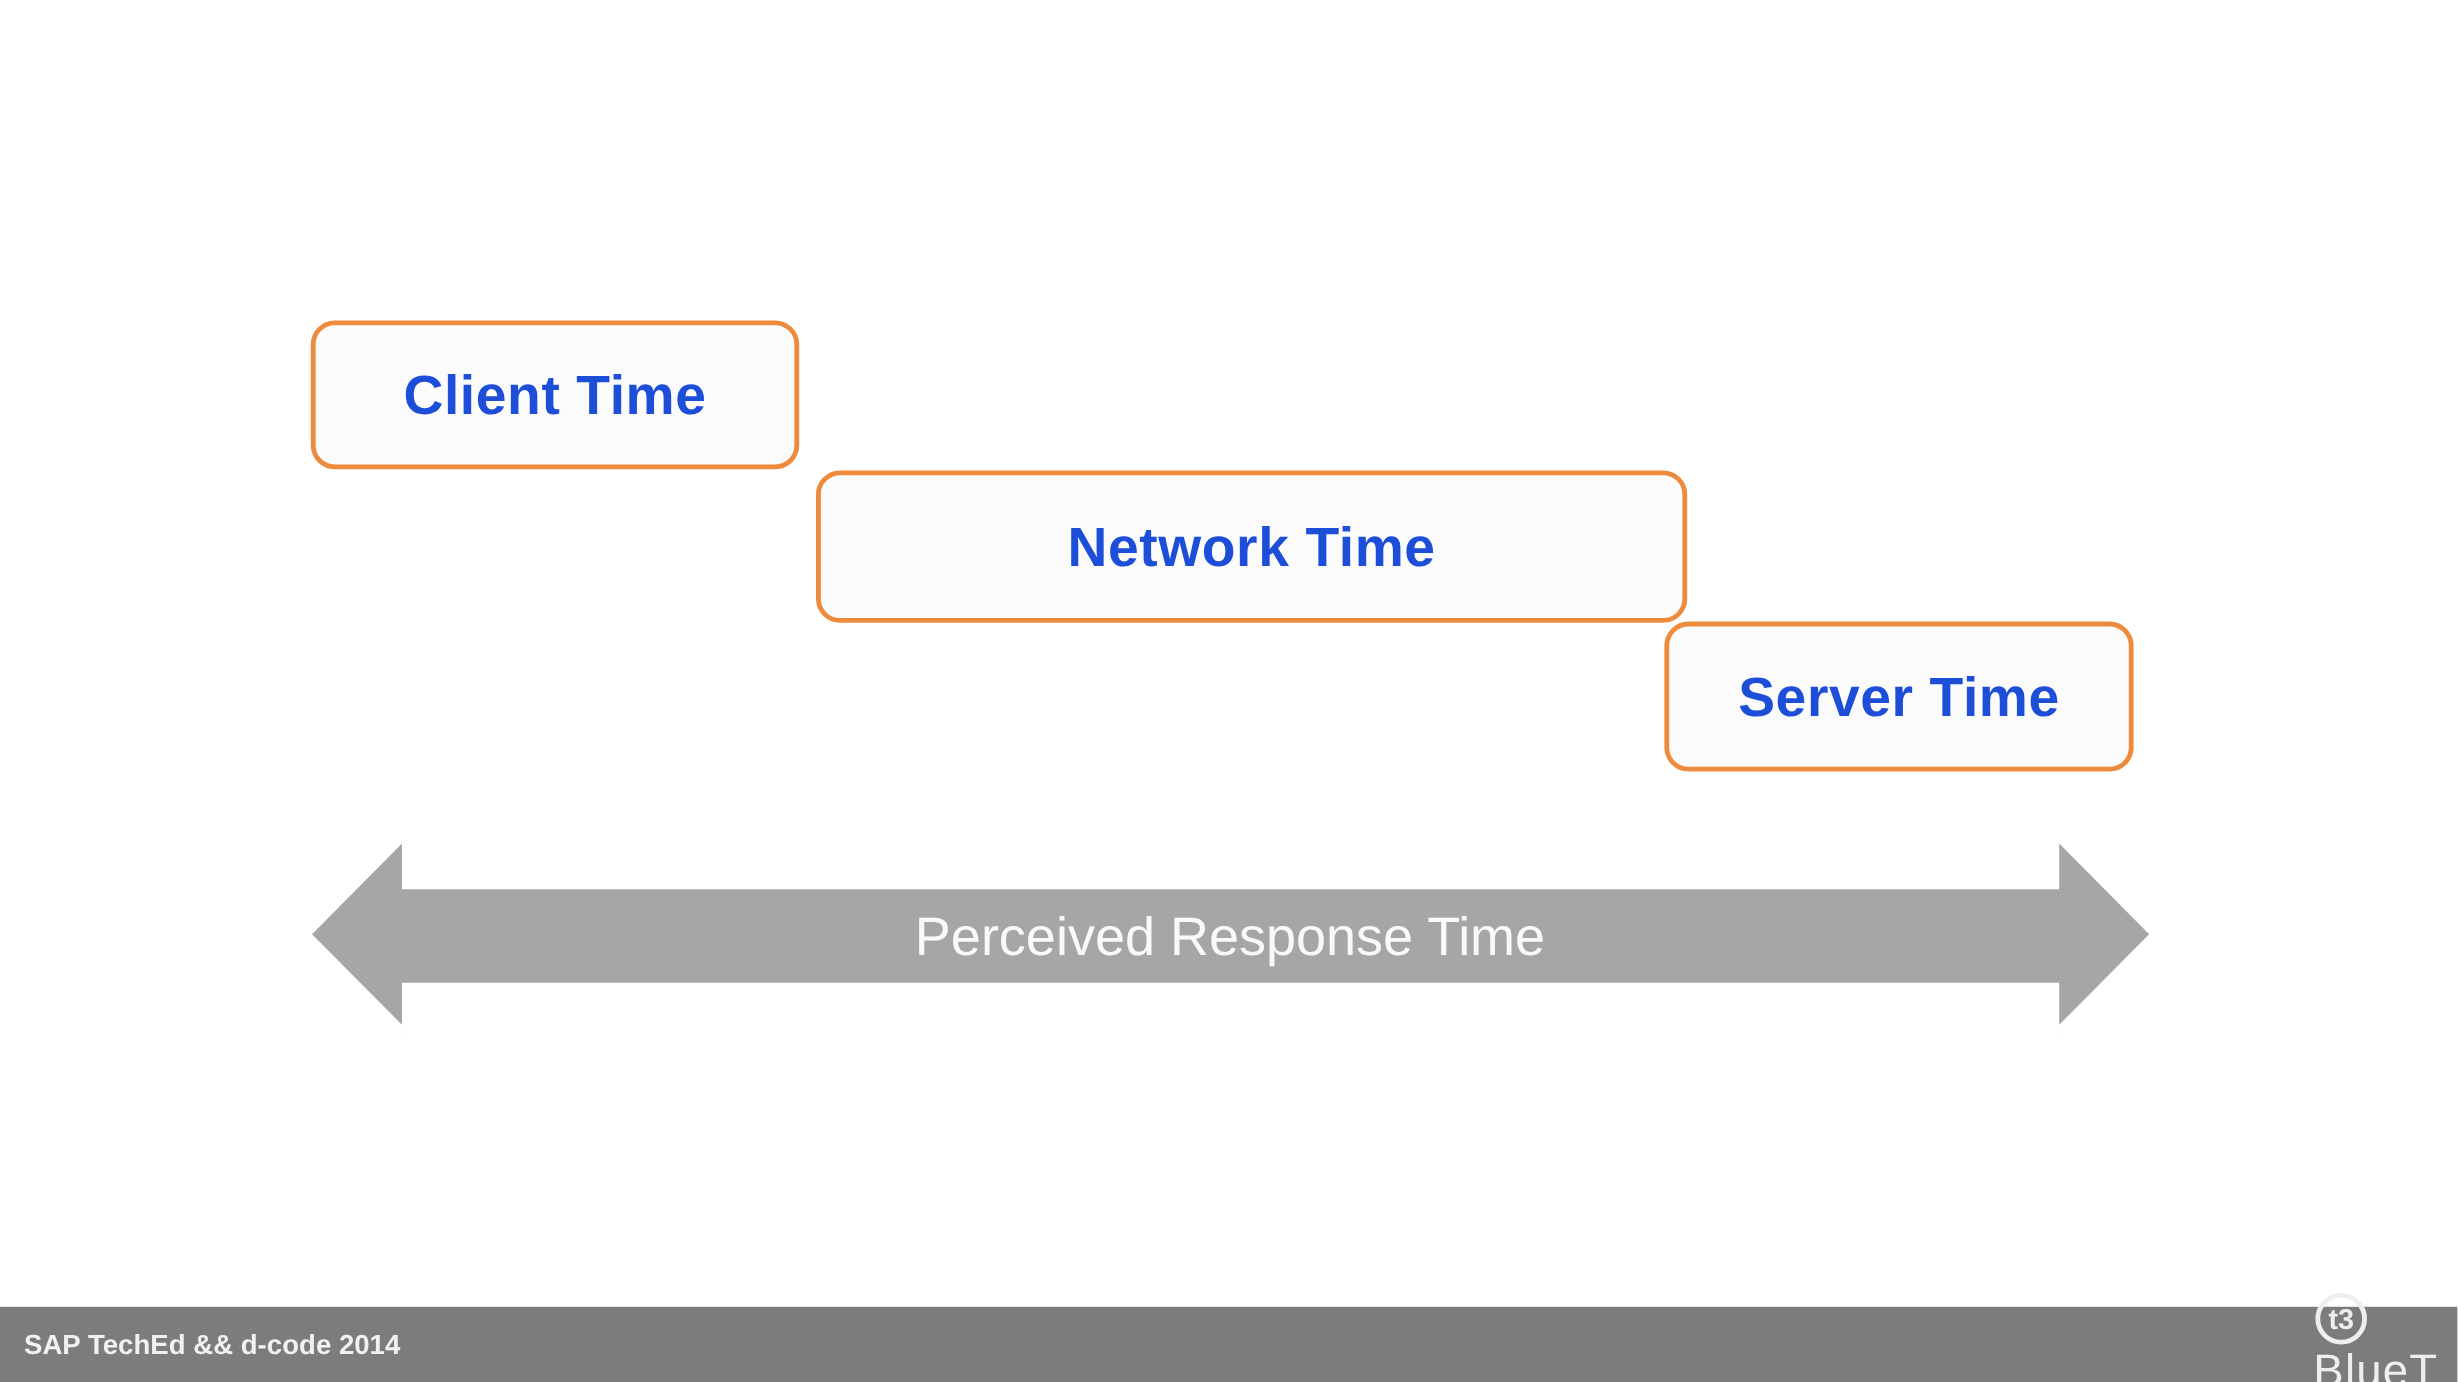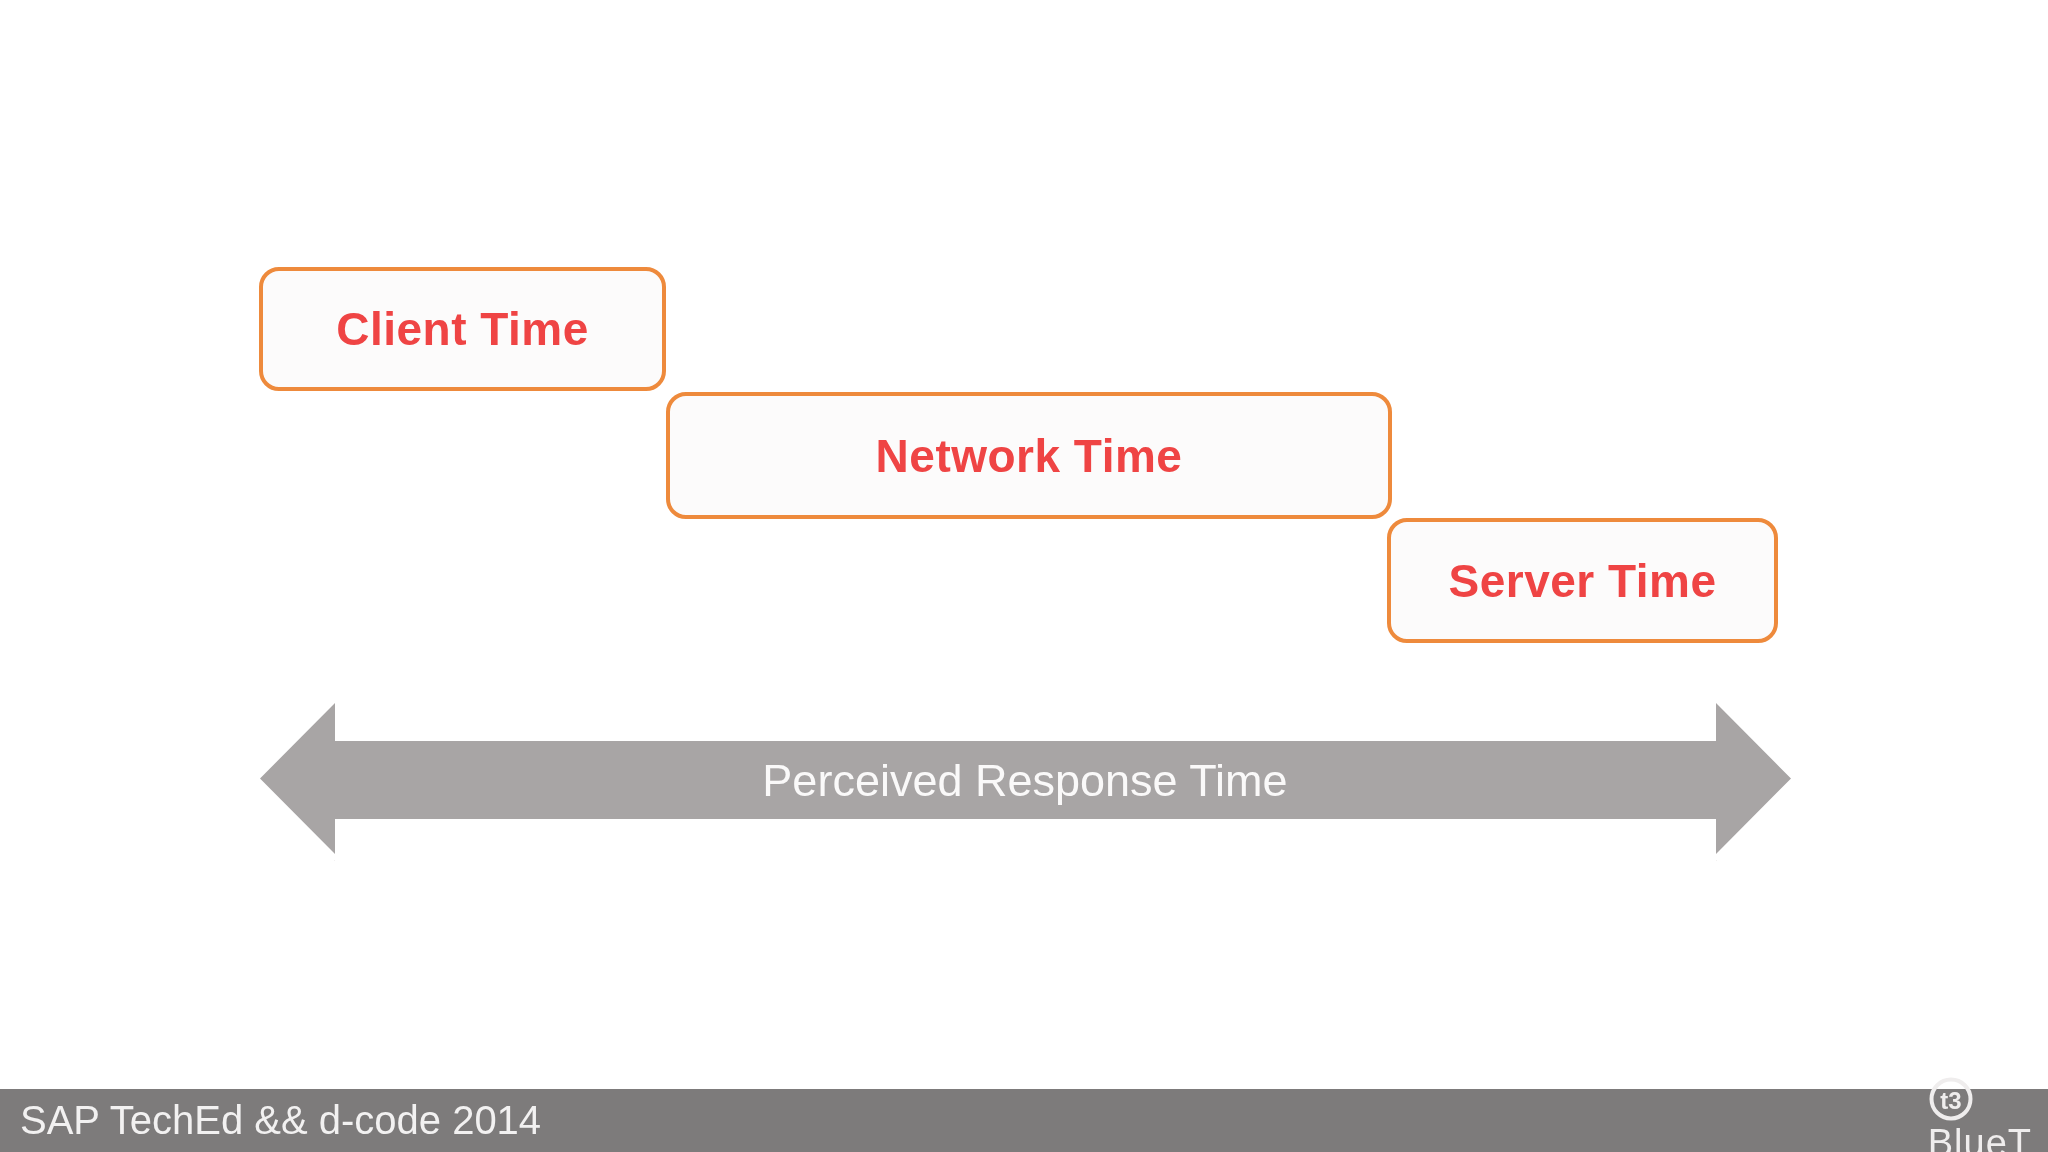--- a/index.html
+++ b/index.html
@@ -24,26 +24,26 @@
     border: 4px solid #EE8A3C;
     border-radius: 20px;
     background: #FCFBFB;
     display: flex;
     align-items: center;
     justify-content: center;
   }
   .time-box .box-label {
     font-weight: bold;
     font-size: 46px;
-    color: #ef4444;
+    color: #1d4ed8;
     letter-spacing: 0.5px;
     white-space: nowrap;
   }
   .box-client  { left: 259px;  top: 267px; width: 407px; height: 124px; }
-  .box-network { left: 666px;  top: 392px; width: 726px; height: 127px; }
+  .box-network { left: 680px;  top: 392px; width: 726px; height: 127px; }
   .box-server  { left: 1387px; top: 518px; width: 391px; height: 125px; }
 
   
   .arrow-svg {
     position: absolute;
     left: 260px;
     top: 703px;
     width: 1531px;
     height: 386px;
   }
@@ -60,23 +60,24 @@
     top: 1089px;
     width: 2048px;
     height: 63px;
     background: #7D7B7B;
     display: flex;
     align-items: center;
     justify-content: space-between;
   }
   .footer-event {
     color: #F2F1F1;
-    font-size: 40px;
+    font-size: 23px;
     padding-left: 20px;
     white-space: nowrap;
+    font-weight: bold;
   }
   .footer-logo {
     display: flex;
     align-items: flex-start;
     padding-right: 16px;
     flex-direction: column;
   }
   .logo-circle {
     width: 46px;
     height: 46px;

